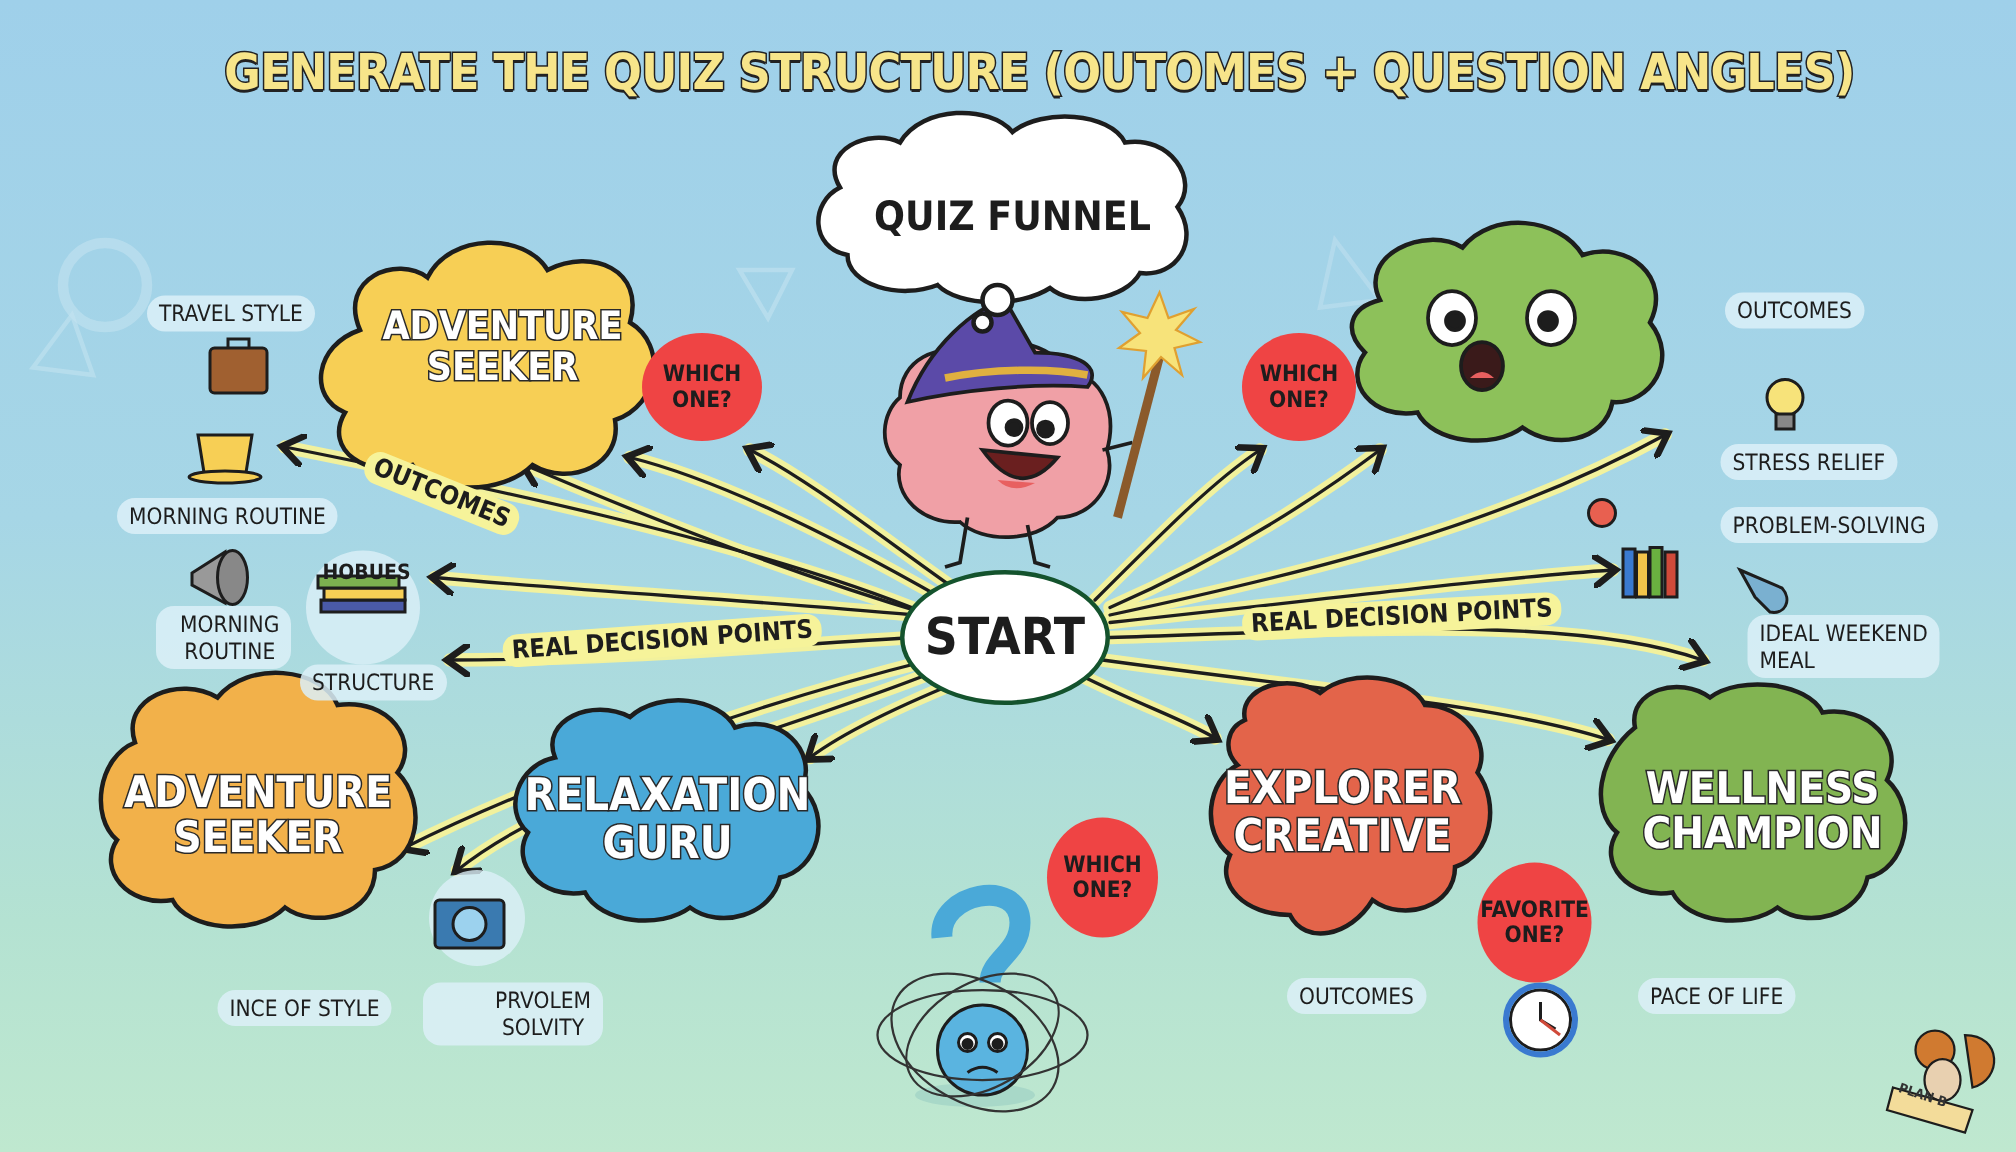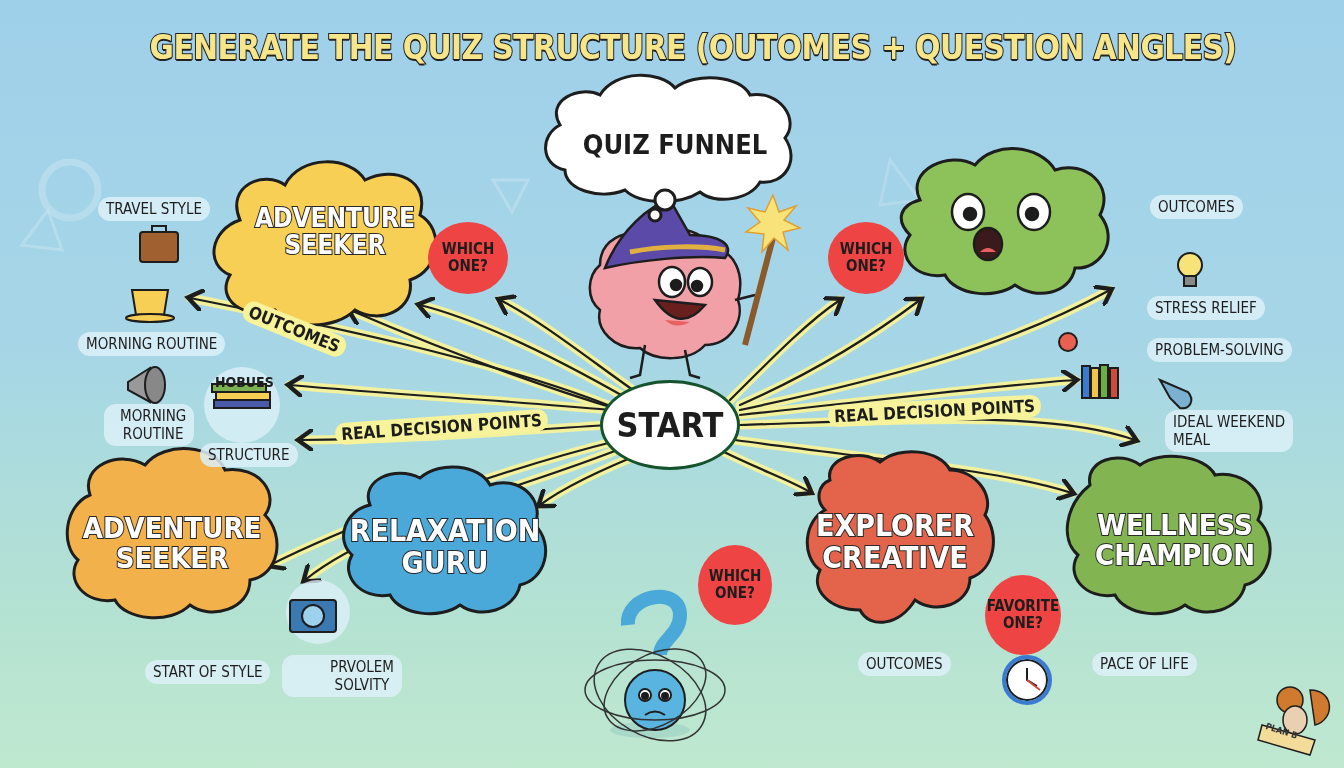--- a/index.html
+++ b/index.html
@@ -240,21 +240,21 @@
 </div>
 
 <div class="pill" style="left:98px;top:197px;">TRAVEL STYLE</div>
 <div class="pill" style="left:78px;top:332px;">MORNING ROUTINE</div>
 <div class="pill" style="left:104px;top:404px;padding-left:16px;">
   <div>MORNING</div>
   <div>ROUTINE</div>
 </div>
 <div class="abs" style="left:215px;top:374px;font-size:14px;font-weight:bold;color:#1d1d1d;">HOBUES</div>
 <div class="pill" style="left:200px;top:443px;">STRUCTURE</div>
-<div class="pill" style="left:145px;top:660px;">START OF STYLE</div>
+<div class="pill" style="left:145px;top:660px;">INCE OF STYLE</div>
 <div class="pill" style="left:282px;top:655px;padding-left:48px;">
   <div>PRVOLEM</div>
   <div>SOLVITY</div>
 </div>
 
 <div class="pill" style="left:1150px;top:195px;">OUTCOMES</div>
 <div class="pill" style="left:1147px;top:296px;">STRESS RELIEF</div>
 <div class="pill" style="left:1147px;top:338px;">PROBLEM-SOLVING</div>
 <div class="pill" style="left:1165px;top:410px;text-align:left;">
   <div>IDEAL WEEKEND</div>

